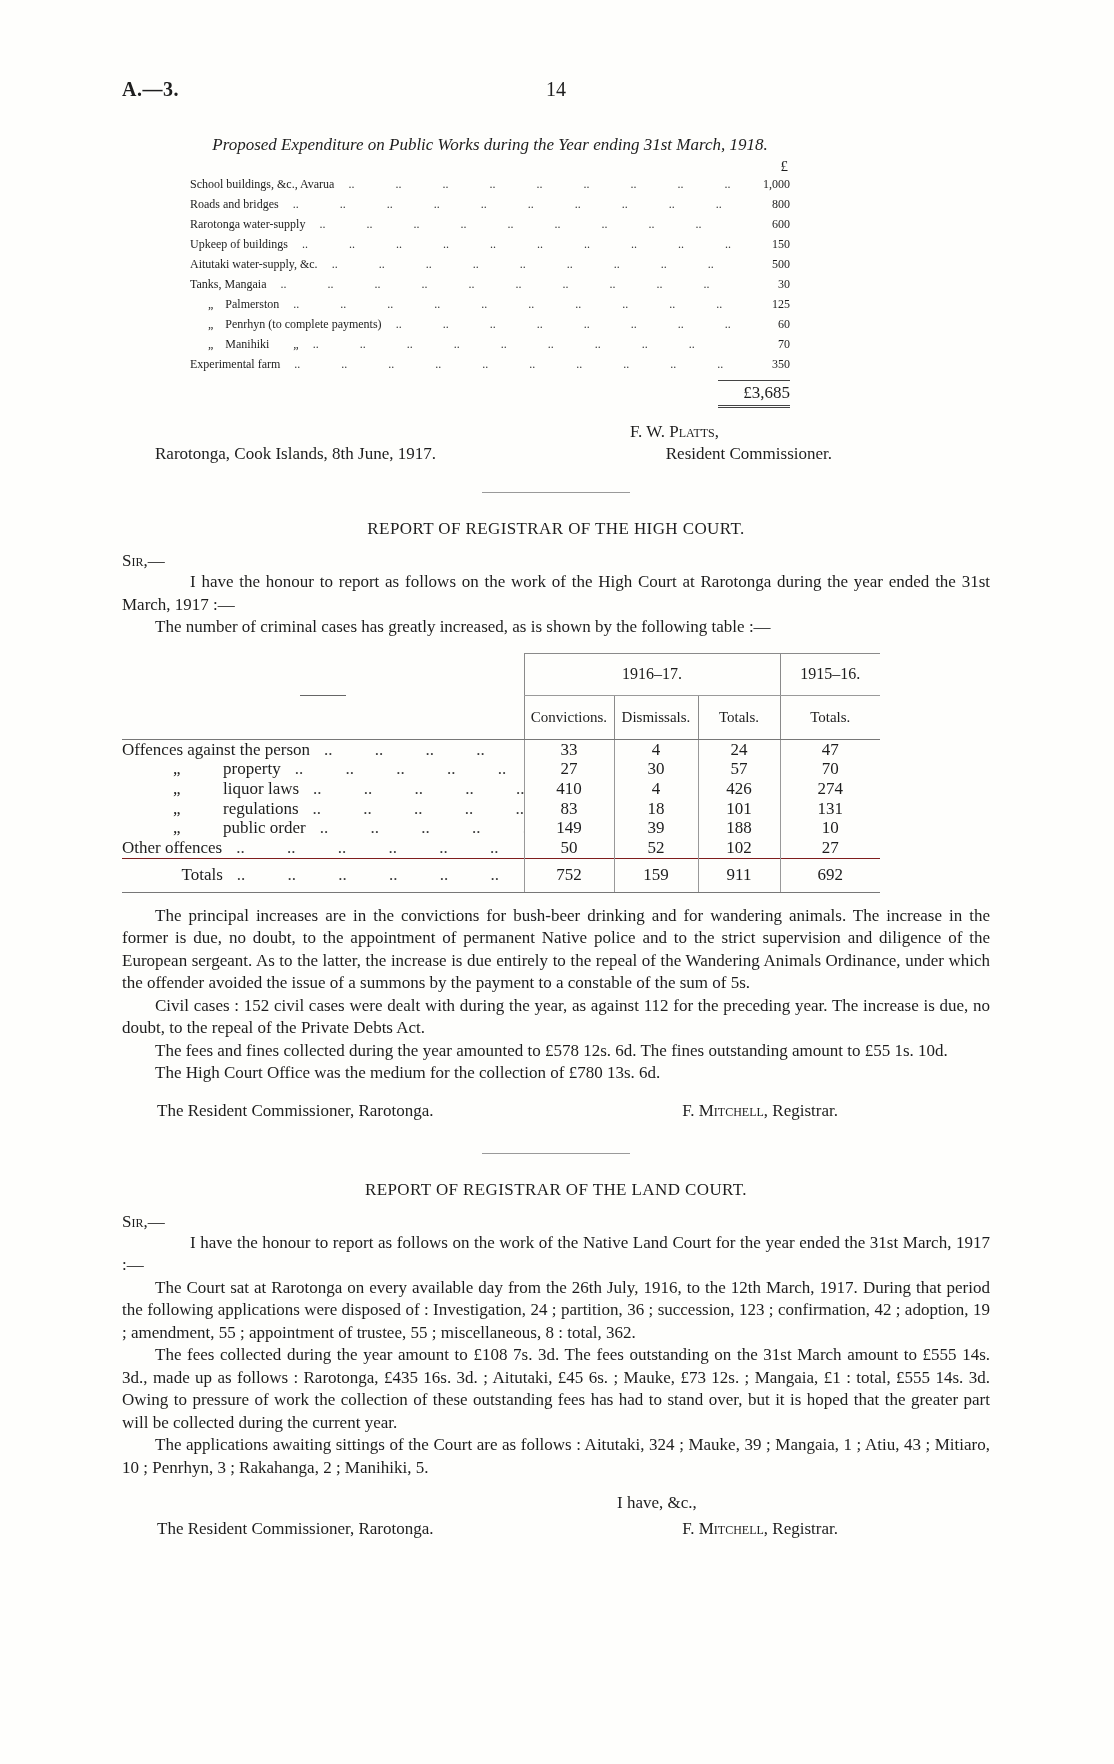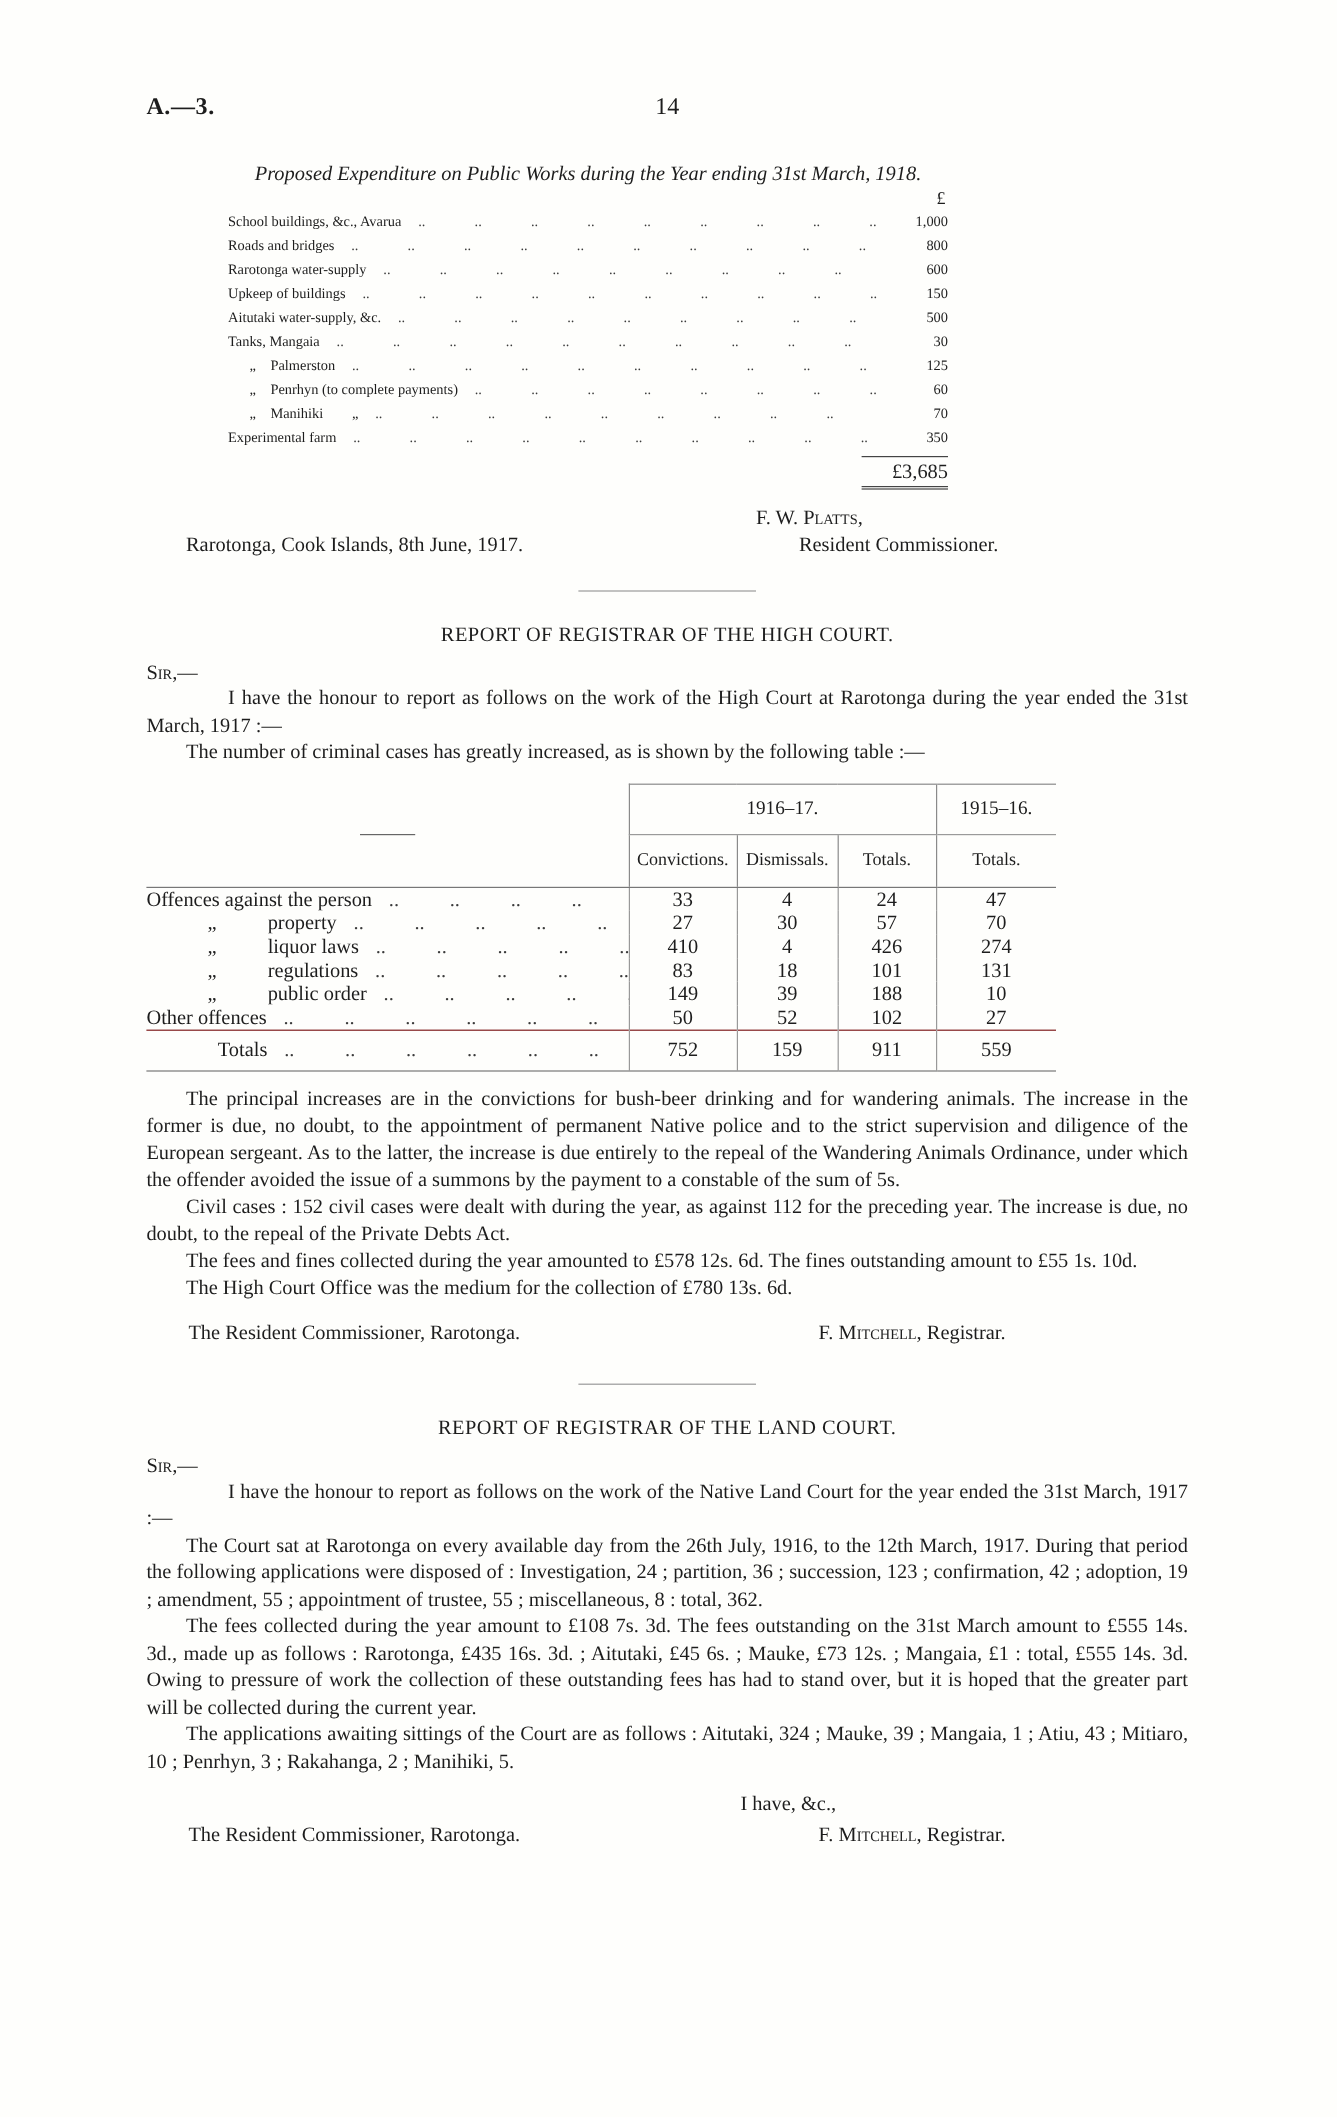--- a/index.html
+++ b/index.html
@@ -265,21 +265,21 @@
       <tr class="trow">
         <td class="stub">
             <div class="stub-flex">
               <span class="stub-label">    Totals</span>
               <span class="leader">.. .. .. .. .. .. .. .. .. .. .. .. .. .. .. .. .. .. .. .. .. .. ..</span>
             </div>
           </td>
         <td class="num">752</td>
         <td class="num">159</td>
         <td class="num">911</td>
-        <td class="num">559</td>
+        <td class="num">692</td>
       </tr>
     </tbody>
   </table>
 
   <div class="paras">
     <p class="para indent-sm">The principal increases are in the convictions for bush-beer drinking and for wandering animals. The increase in the former is due, no doubt, to the appointment of permanent Native police and to the strict supervision and diligence of the European sergeant. As to the latter, the increase is due entirely to the repeal of the Wandering Animals Ordinance, under which the offender avoided the issue of a summons by the payment to a constable of the sum of 5s.</p>
     <p class="para indent-sm">Civil cases : 152 civil cases were dealt with during the year, as against 112 for the preceding year. The increase is due, no doubt, to the repeal of the Private Debts Act.</p>
     <p class="para indent-sm">The fees and fines collected during the year amounted to £578 12s. 6d. The fines outstanding amount to £55 1s. 10d.</p>
     <p class="para indent-sm">The High Court Office was the medium for the collection of £780 13s. 6d.</p>
   </div>

